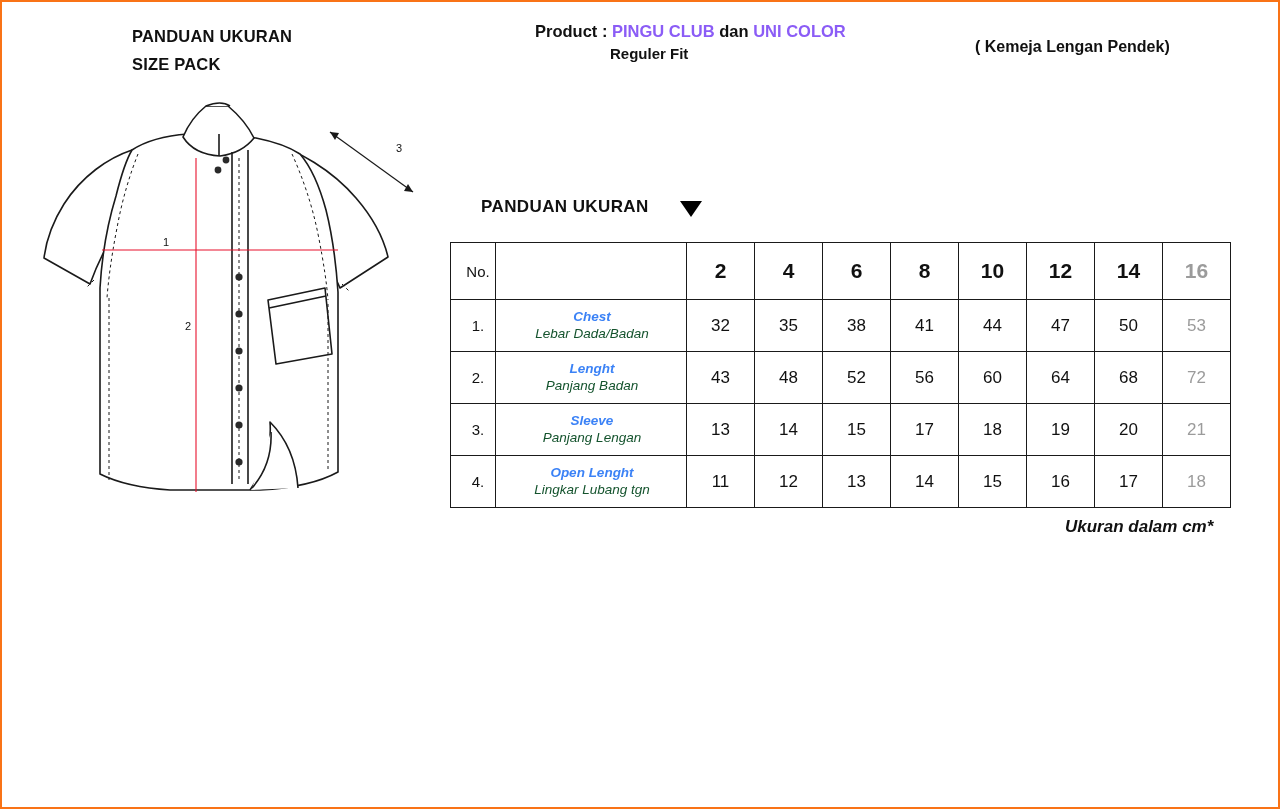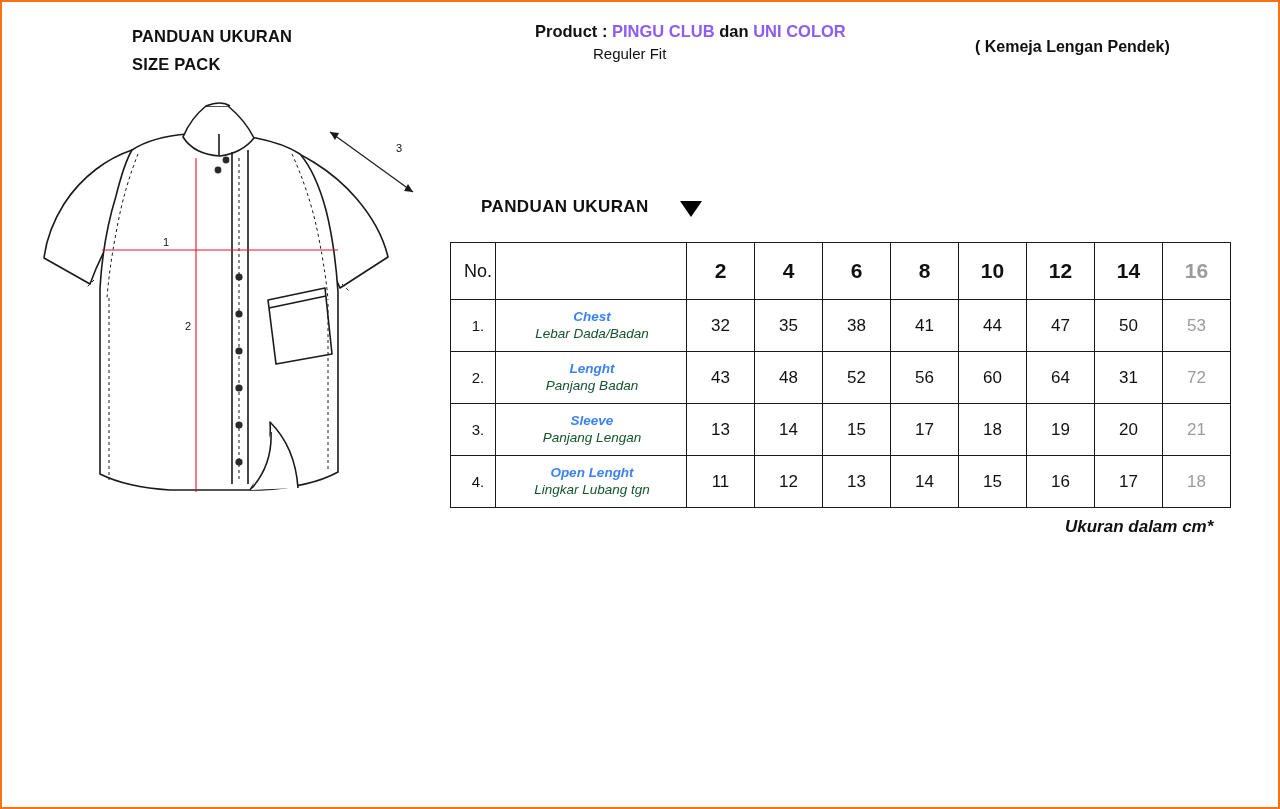--- a/index.html
+++ b/index.html
@@ -37,24 +37,24 @@
     position: absolute;
     left: 533px;
     top: 20px;
     font-size: 16.5px;
     font-weight: bold;
     white-space: nowrap;
   }
   .hdr-product .red { color: #8b5cf6; }
   .hdr-fit {
     position: absolute;
-    left: 591px;
+    left: 608px;
     top: 43px;
     font-size: 15px;
-    font-weight: normal;
+    font-weight: bold;
   }
   .hdr-right {
     position: absolute;
     left: 973px;
     top: 36px;
     font-size: 16px;
     font-weight: bold;
     white-space: nowrap;
   }
 
@@ -131,21 +131,21 @@
     font-size: 17px;
     height: 51px;
   }
   thead .c-val {
     font-size: 21px;
     font-weight: bold;
     height: 56px;
   }
   thead .c-no, thead .c-name {
     font-weight: normal;
-    font-size: 18px;
+    font-size: 15px;
   }
   .dim { color: #9b9b9b; }
 
   .units-note {
     position: absolute;
     left: 1063px;
     top: 515px;
     font-size: 17px;
     font-style: italic;
     font-weight: bold;
@@ -273,21 +273,21 @@
         <td class="c-name">
           <span class="en">Lenght</span>
           <span class="id">Panjang Badan</span>
         </td>
         <td class="c-val">43</td>
         <td class="c-val">48</td>
         <td class="c-val">52</td>
         <td class="c-val">56</td>
         <td class="c-val">60</td>
         <td class="c-val">64</td>
-        <td class="c-val">31</td>
+        <td class="c-val">68</td>
         <td class="c-val dim">72</td>
       </tr>
       <tr>
         <td class="c-no">3.</td>
         <td class="c-name">
           <span class="en">Sleeve</span>
           <span class="id">Panjang Lengan</span>
         </td>
         <td class="c-val">13</td>
         <td class="c-val">14</td>

